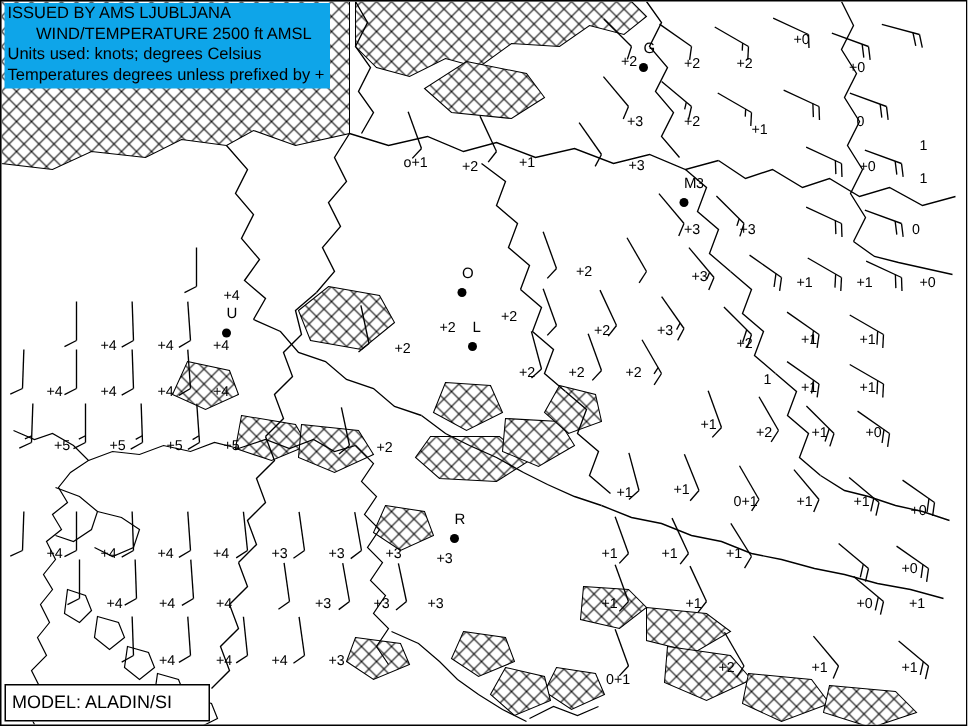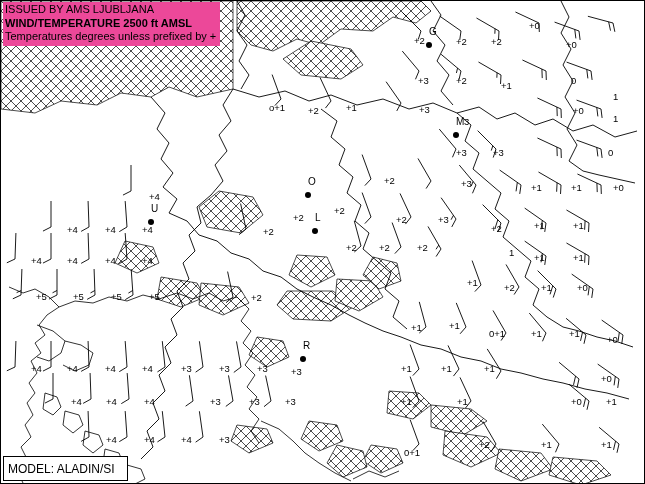--- a/index.html
+++ b/index.html
@@ -21,40 +21,41 @@
     position: absolute;
     left: 0;
     top: 0;
     width: 645px;
     height: 484px;
   }
   .header-block {
     position: absolute;
     left: 2px;
     top: 1px;
-    background: #ec4899;
+    background: #0ea5e9;
     padding: 1px 4px 2px 2px;
     z-index: 20;
     line-height: 13.5px;
   }
   .header-block div {
     font-size: 11px;
     color: #000;
     white-space: nowrap;
   }
   .header-block div.bold {
-    font-weight: bold;
+    font-weight: normal;
+    margin-left: 19px;
   }
   .model-block {
     position: absolute;
     left: 2px;
     bottom: 2px;
     background: #ffffff;
     border: 1px solid #000;
-    padding: 2px 12px 3px 4px;
+    padding: 2px 24px 3px 4px;
     z-index: 20;
   }
   .model-block span {
     font-size: 12px;
     color: #000;
     white-space: nowrap;
   }
   text {
     font-family: "Liberation Sans", sans-serif;
     font-size: 9.5px;
@@ -660,20 +661,21 @@
         <text x="307" y="184" class="stn-label">O</text>
         <text x="150" y="211" class="stn-label">U</text>
         <text x="314" y="220" class="stn-label">L</text>
         <text x="302" y="348" class="stn-label">R</text>
       </g>
   </svg>
 
   <div class="header-block">
     <div>ISSUED BY AMS LJUBLJANA</div>
     <div class="bold">WIND/TEMPERATURE 2500 ft AMSL</div>
+    <div>Units used: knots; degrees Celsius</div>
     <div>Temperatures degrees unless prefixed by +</div>
   </div>
 
   <div class="model-block">
     <span>MODEL: ALADIN/SI</span>
   </div>
 
 </div>
 
 </body></html>

